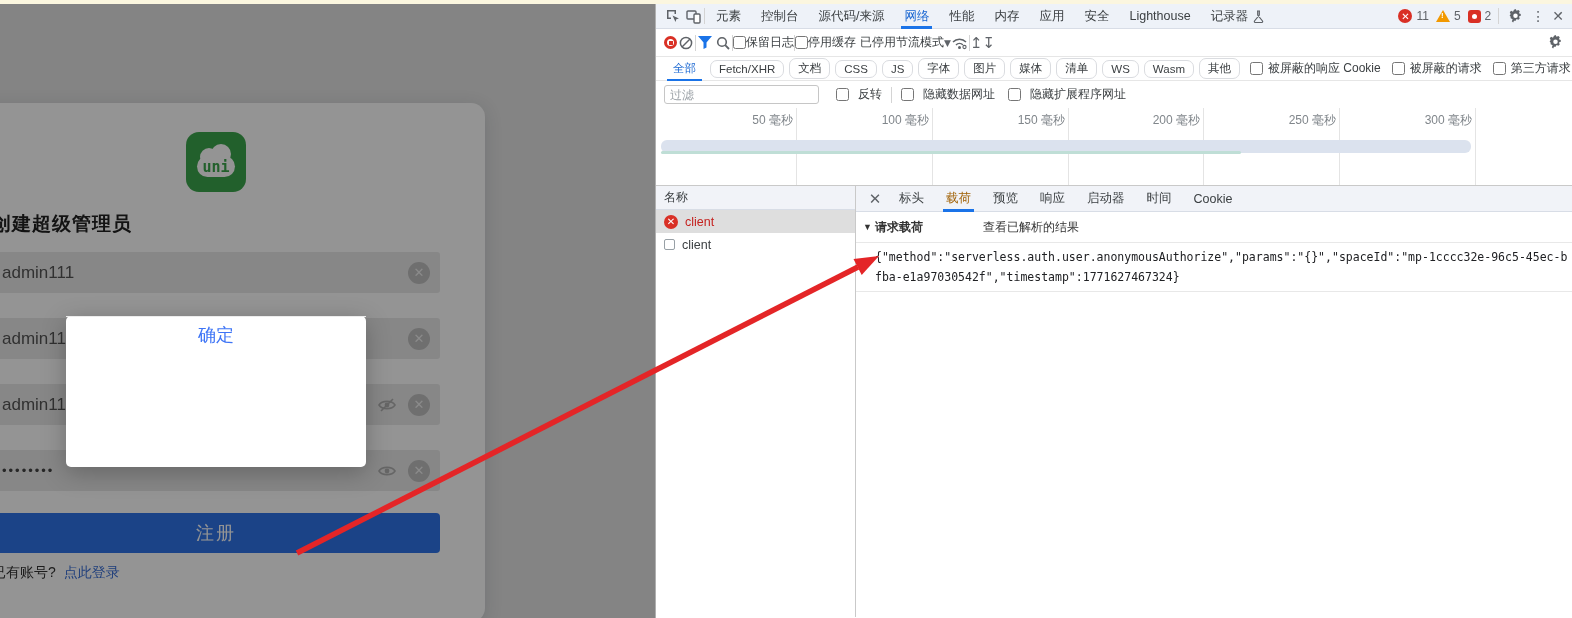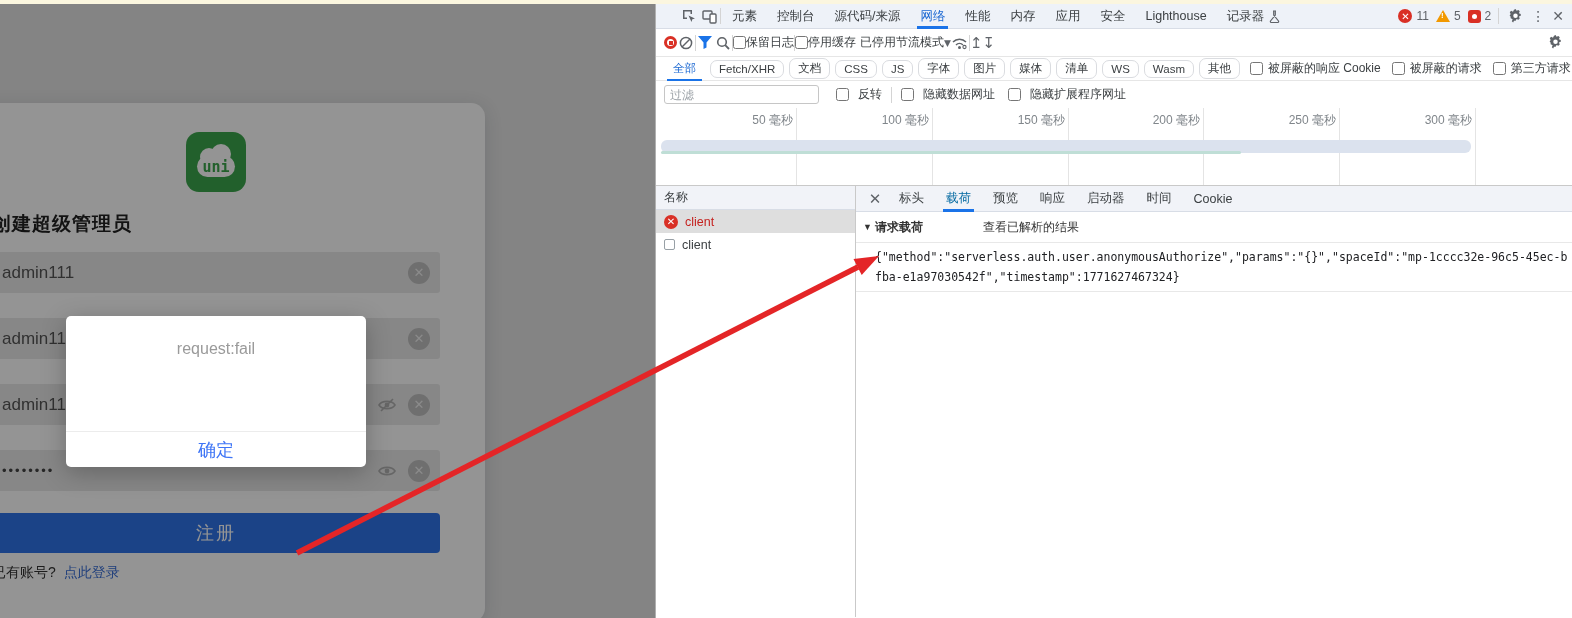--- a/index.html
+++ b/index.html
@@ -34,21 +34,21 @@
   .modal-msg { text-align:center; font-size:16px; color:#9a9a9a; margin-top:24px; flex:1; }
   .modal-confirm { border-top:1px solid #ececec; height:36px; display:flex; align-items:center; justify-content:center;
                    color:#3d74f6; font-size:18px; }
 
   
   .devtools { position:absolute; left:655px; top:4px; width:917px; height:614px; background:#fff;
               border-left:1px solid #b0b0b0; font-size:12px; color:#3c4043; }
   .dt-row { display:flex; align-items:center; }
   .vsep { width:1px; height:16px; background:#d4d4d4; flex:0 0 auto; }
 
-  .dt-tabs { height:25px; background:#eef2f8; border-bottom:1px solid #d8dde6; padding-left:24px; gap:2px; }
+  .dt-tabs { height:25px; background:#eef2f8; border-bottom:1px solid #d8dde6; padding-left:8px; gap:2px; }
   .dt-tab { padding:0 9px; height:25px; display:flex; align-items:center; gap:5px; font-size:12.5px; color:#3c4043; position:relative; }
   .dt-tab.active { color:#1a67d2; }
   .dt-tab.active::after { content:""; position:absolute; left:6px; right:6px; bottom:0; height:3px; background:#1a73e8; }
   .tb-icon { width:18px; height:18px; display:flex; align-items:center; justify-content:center; flex:0 0 auto; }
   .badges { margin-left:auto; display:flex; align-items:center; gap:7px; padding-right:8px; }
   .badge { display:flex; align-items:center; gap:4px; color:#5f6368; font-size:12px; }
   .err-dot { width:14px; height:14px; border-radius:50%; background:#d93025; color:#fff; font-size:10px;
              display:flex; align-items:center; justify-content:center; }
   .warn-tri { width:0; height:0; border-left:7px solid transparent; border-right:7px solid transparent;
               border-bottom:12px solid #f29900; position:relative; }
@@ -84,21 +84,21 @@
   .req-head { height:24px; background:#f1f3f8; border-bottom:1px solid #d8dde6; display:flex; align-items:center; padding-left:8px; color:#3c4043; }
   .req-row { height:23px; display:flex; align-items:center; gap:7px; padding-left:8px; font-size:12.5px; }
   .req-row.selected { background:#dedede; color:#c5221f; }
   .err-ic { width:14px; height:14px; border-radius:50%; background:#d93025; color:#fff; font-size:10px;
             display:flex; align-items:center; justify-content:center; flex:0 0 auto; }
   .file-ic { width:11px; height:11px; border:1.5px solid #98a0a6; border-radius:2px; flex:0 0 auto; }
 
   .detail-pane { flex:1; display:flex; flex-direction:column; min-width:0; }
   .detail-tabs { height:26px; background:#f1f3f8; border-bottom:1px solid #d8dde6; display:flex; align-items:center; padding-left:6px; }
   .d-tab { padding:0 11px; height:26px; display:flex; align-items:center; font-size:12.5px; color:#3c4043; position:relative; }
-  .d-tab.active { color:#0369a1;font-family:Liberation Serif, serif; }
+  .d-tab.active { color:#a16207;font-family:Liberation Serif, serif; }
   .d-tab.active::after { content:""; position:absolute; left:8px; right:8px; bottom:0; height:3px; background:#1a73e8; }
   .d-close { width:26px; height:26px; display:flex; align-items:center; justify-content:center; font-size:15px; color:#5f6368; }
   .payload-head { height:30px; display:flex; align-items:center; gap:10px; padding-left:7px; }
   .payload-title { font-weight:bold; color:#333; display:flex; align-items:center; gap:3px; }
   .caret { font-size:9px; color:#333; }
   .view-parsed { color:#333; margin-left:50px; }
   .payload-src { border-top:1px solid #e8e8e8; border-bottom:1px solid #e8e8e8; padding:4px 2px 4px 19px;
                  font-family:"DejaVu Sans Mono","Liberation Mono",monospace; font-size:11.5px; line-height:20px;
                  color:#202124; word-break:break-all; width:100%; }
 
@@ -162,21 +162,20 @@
     <button class="reg-btn">注册</button>
 
     <div class="hint">
       <span class="pre">已有账号?</span>
       <span class="lnk">点此登录</span>
     </div>
 
     <div class="page-dim"></div>
 
     <div class="modal">
-      <div class="modal-msg">request:fail</div>
       <div class="modal-confirm">确定</div>
     </div>
   </div>
 
   <div class="devtools">
 
     <div class="dt-row dt-tabs">
       <span class="tb-icon">
         <svg width="15" height="15" viewBox="0 0 15 15">
             <path d="M1,1 h9 v4 h-1.5 v-2.5 h-6 v6 h2.5 v1.5 h-4 z" fill="#5f6368"></path>

